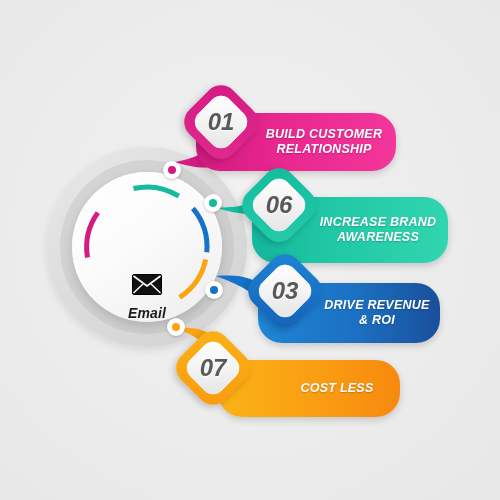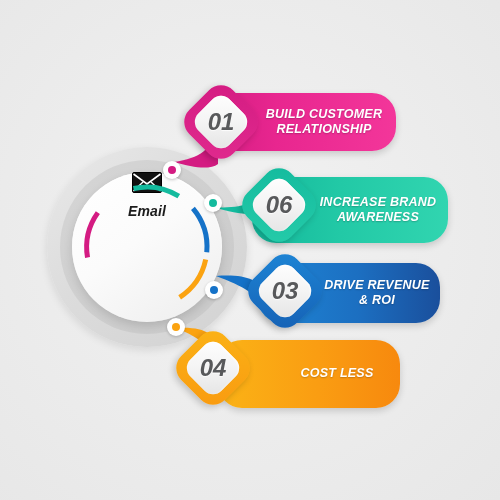--- a/index.html
+++ b/index.html
@@ -24,21 +24,21 @@
     left:60px;top:160px;width:174px;height:174px;
     background:linear-gradient(140deg,#d6d6d6 0%,#cfcfcf 50%,#c9c9c9 100%);
   }
   .circ-inner{
     left:72px;top:172px;width:150px;height:150px;
     background:linear-gradient(145deg,#ffffff 0%,#fbfbfb 45%,#ededed 100%);
     box-shadow:0 4px 10px rgba(0,0,0,.13), inset 0 1px 2px #fff;
   }
   .circ-label{
     position:absolute;left:72px;top:172px;width:150px;height:150px;
-    display:flex;flex-direction:column;align-items:center;justify-content:flex-start;
+    display:flex;flex-direction:column;align-items:center;justify-content:flex-end;
     gap:2px;
   }
   .env-icon{display:block;margin-bottom:5px;}
   .circ-title{
     font-size:14px;font-weight:bold;font-style:italic;color:#1c1c1c;
     line-height:1.12;text-align:center;letter-spacing:.1px;
   }
 
   
   .ring{position:absolute;left:47px;top:147px;width:200px;height:200px;}
@@ -46,21 +46,21 @@
   
   .dot{position:absolute;width:18px;height:18px;border-radius:50%;
        background:#fff;box-shadow:0 1px 3px rgba(0,0,0,.22);
        display:flex;align-items:center;justify-content:center;}
   .dot i{display:block;width:8px;height:8px;border-radius:50%;}
 
   
   .row{position:absolute;}
   .pill{position:absolute;border-radius:24px;
         display:flex;align-items:center;
-        box-shadow:0 3px 7px rgba(0,0,0,.16);}
+        box-shadow:0 3px 7px rgba(0,0,0,.16);margin-top:20px;}
   .pill-text{
     color:#ffffff;font-size:12.5px;font-weight:bold;font-style:italic;
     letter-spacing:.25px;line-height:1.22;text-align:center;
     text-shadow:0 1px 1.5px rgba(0,0,0,.22);
     white-space:pre-line;width:100%;padding:0 10px 0 66px;
     box-sizing:border-box;
   }
 
   
   .badge{position:absolute;width:62px;height:62px;border-radius:17px;
@@ -164,26 +164,26 @@
     <div class="badge-num" style="left:254px;top:260px;">03</div>
     <div class="dot" style="left:205px;top:281px;">
       <i style="background:#1572c8;"></i>
     </div>
   </div>
 
   <div class="row">
     <svg class="tail" style="left:168px;top:318px;width:110px;height:60px;">
       <path d="M56 34 C 48 16, 36 8, 8 10 C 34 20, 48 34, 54 50 Z" fill="#fba311"></path>
     </svg>
-    <div class="pill" style="left:218px;top:340px;width:182px;height:68px;
+    <div class="pill" style="left:218px;top:340px;width:182px;height:57px;
                 background:linear-gradient(90deg,#fbb316 0%,#fa9d12 55%,#f7890e 100%);">
       <div class="pill-text">COST LESS</div>
     </div>
     <div class="badge" style="left:182px;top:337px;background:linear-gradient(135deg,#fbb316,#f99a10);">
       <div class="badge-inner"></div>
     </div>
-    <div class="badge-num" style="left:182px;top:337px;">04</div>
+    <div class="badge-num" style="left:182px;top:337px;">07</div>
     <div class="dot" style="left:167px;top:318px;">
       <i style="background:#fba311;"></i>
     </div>
   </div>
 
 </div>
 
 </body></html>

